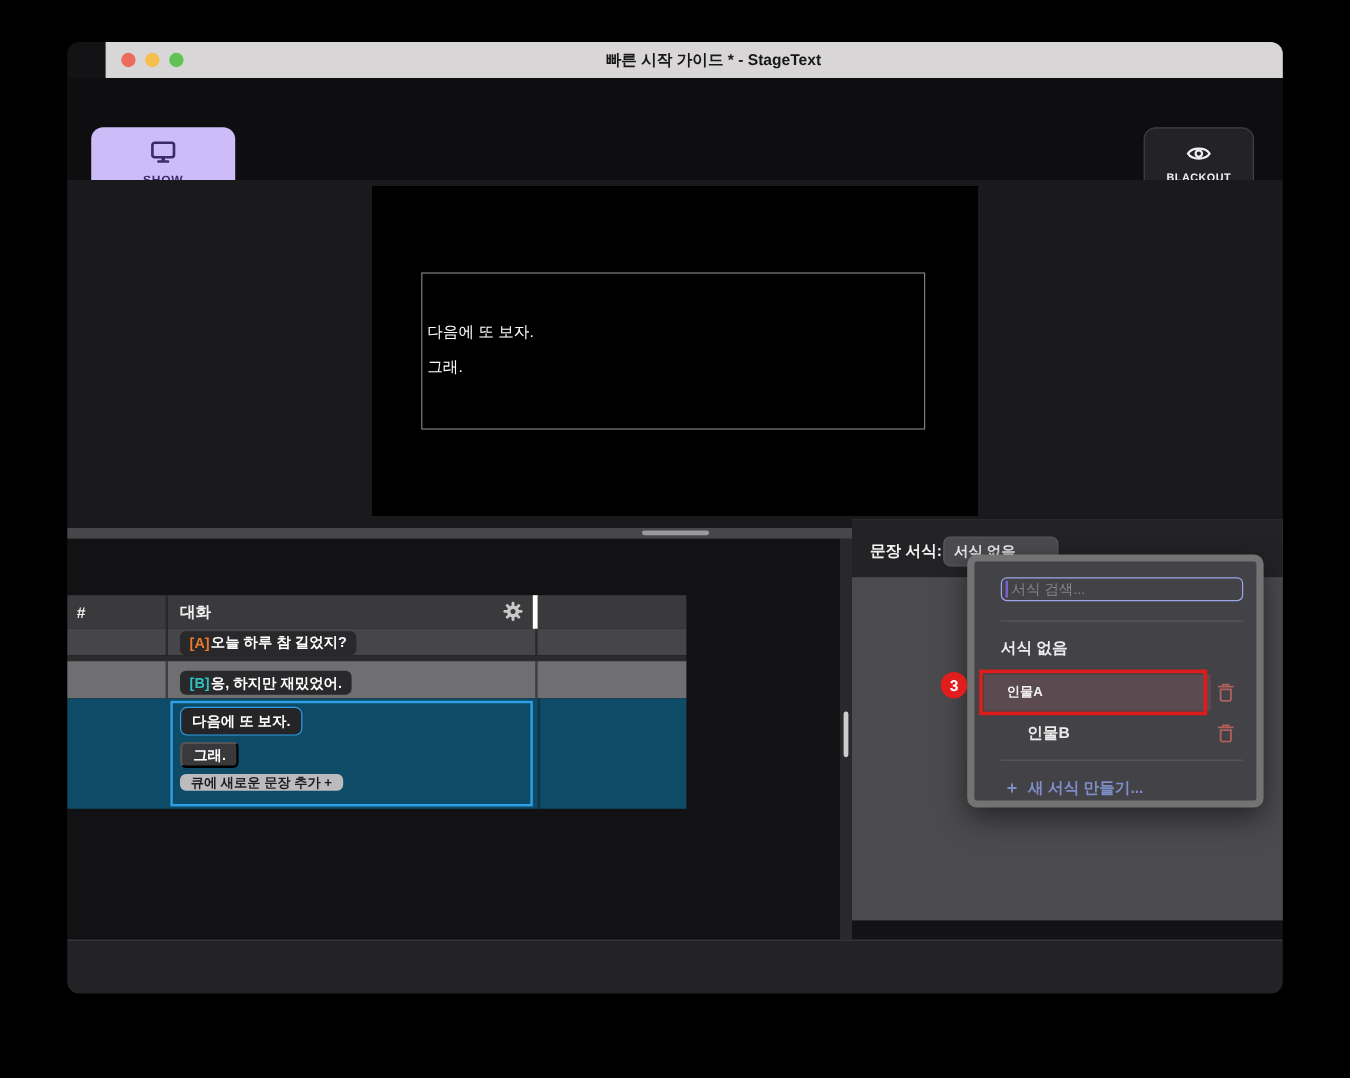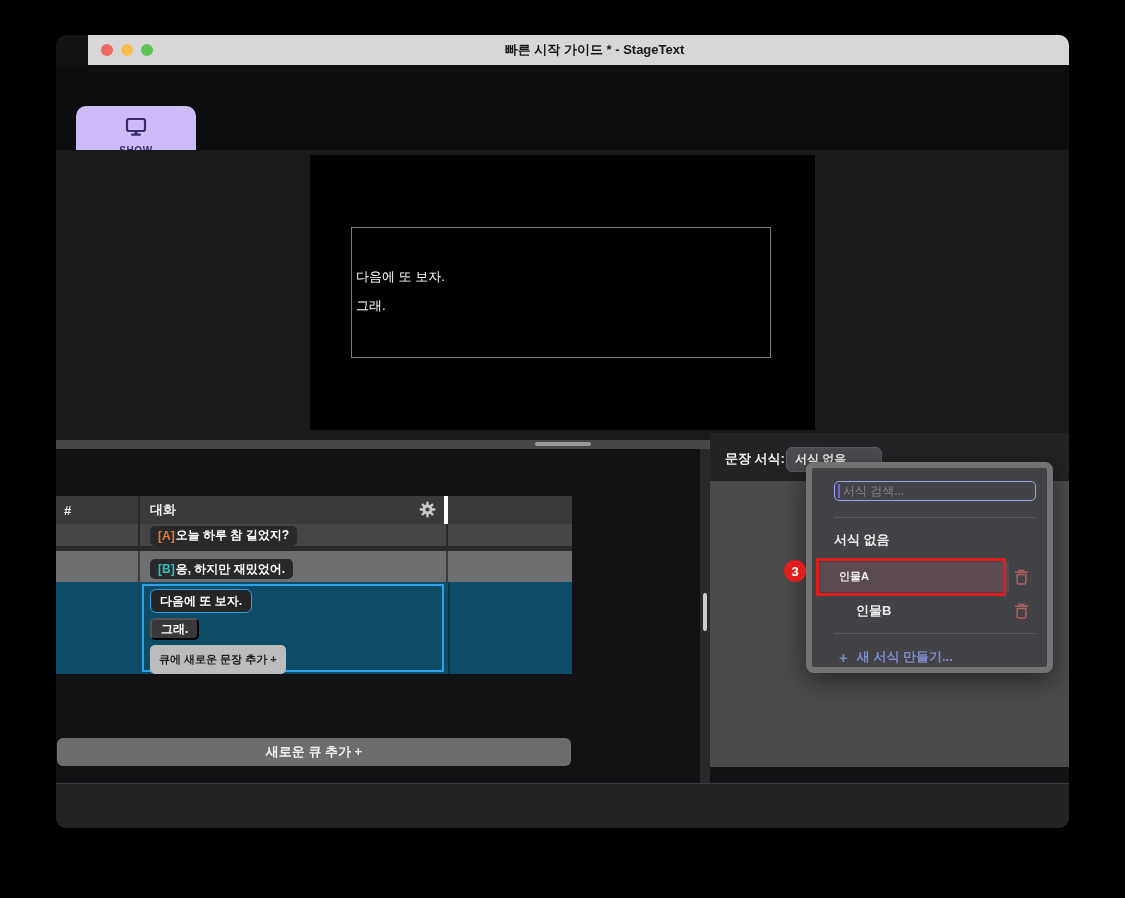--- a/index.html
+++ b/index.html
@@ -67,21 +67,21 @@
   .spk { font-weight:bold; margin-right:1px; }
   .spkA { color:#e87a2e; } .spkB { color:#2ec0c0; }
 
   .rowSel { height:92px; background:#0e4b66; position:relative; }
   .sel-cell { position:absolute; left:86px; top:2px; width:302px; height:88px; border:2px solid #2da0e8; }
   .rowSel .vline { position:absolute; left:392px; top:0; width:2px; height:92px; background:rgba(20,20,22,.45); }
   .s-chip1 { position:absolute; left:6px; top:3px; height:24px; display:inline-flex; align-items:center; padding:0 9px;
     background:#252527; border:1.5px solid #2da0e8; border-radius:6px; color:#fff; font-size:12px; font-weight:600; cursor:pointer;}
   .s-chip2 { position:absolute; left:6px; top:32px; height:22px; display:inline-flex; align-items:center; padding:0 9px;
     background:#39393b; border-radius:5px; color:#fff; font-size:12px; font-weight:600; cursor:pointer;}
-  .s-chip3 { position:absolute; left:6px; top:59px; height:29px; display:inline-flex; align-items:center; padding:0 9px;
+  .s-chip3 { position:absolute; left:6px; top:59px; height:14px; display:inline-flex; align-items:center; padding:0 9px;
     background:#bcbcbe; border:none; border-radius:5px; color:#1d1d1f; font-size:11px; font-weight:600; cursor:pointer; font-family:"Liberation Sans", sans-serif;}
   .new-cue { position:absolute; left:1px; top:242px; width:514px; height:28px; background:#6d6d6f; border:none;
     border-radius:6px; color:#f2f2f2; font-size:13px; font-weight:bold; cursor:pointer; font-family:"Liberation Sans", sans-serif;}
 
   
   .splitter { position:absolute; left:644px; top:414px; width:10px; height:334px; background:#29292b; }
   .thumb { position:absolute; left:3px; top:144px; width:4px; height:38px; border-radius:2px; background:#cdcdcd; cursor:pointer; }
 
   
   .right-panel { position:absolute; left:654px; top:398px; width:405px; height:334px; background:#4b4b4e; }
@@ -132,20 +132,29 @@
     <button class="show-btn">
       <span>
         <svg width="24" height="20" viewBox="0 0 24 20">
           <rect x="3" y="2" width="18" height="12" rx="2" fill="none" stroke="#3a2b6b" stroke-width="2.2"></rect>
           <rect x="10.5" y="14" width="3" height="3" fill="#3a2b6b"></rect>
           <rect x="7" y="16.5" width="10" height="2.2" rx="1" fill="#3a2b6b"></rect>
         </svg>
       </span>
       <span class="lbl">SHOW</span>
     </button>
+    <button class="blackout-btn">
+      <span>
+        <svg width="22" height="16" viewBox="0 0 22 16">
+          <path d="M2 8 C5.5 2.5 16.5 2.5 20 8 C16.5 13.5 5.5 13.5 2 8 Z" fill="none" stroke="#f2f2f2" stroke-width="1.8"></path>
+          <circle cx="11" cy="8" r="2.7" fill="none" stroke="#f2f2f2" stroke-width="1.8"></circle>
+        </svg>
+      </span>
+      <span class="lbl">BLACKOUT</span>
+    </button>
   </div>
 
   <div class="preview">
     <div class="stage"></div>
   </div>
   <div class="caption-frame"></div>
   <div class="cap-line" style="top:234px;">다음에 또 보자.</div>
   <div class="cap-line" style="top:263px;">그래.</div>
 
   <div class="divider">
@@ -201,21 +210,20 @@
 
       <div class="rowSel">
         <div class="vline"></div>
         <div class="sel-cell">
           <button class="s-chip1">다음에 또 보자.</button>
           <button class="s-chip2">그래.</button>
           <button class="s-chip3">큐에 새로운 문장 추가 +</button>
         </div>
       </div>
 
-      <button class="new-cue">새로운 큐 추가 +</button>
     </div>
   </div>
 
   <div class="splitter">
     <div class="thumb"></div>
   </div>
 
   <div class="right-panel">
     <div class="fmt-strip">
       <div class="fmt-label">문장 서식:</div>

